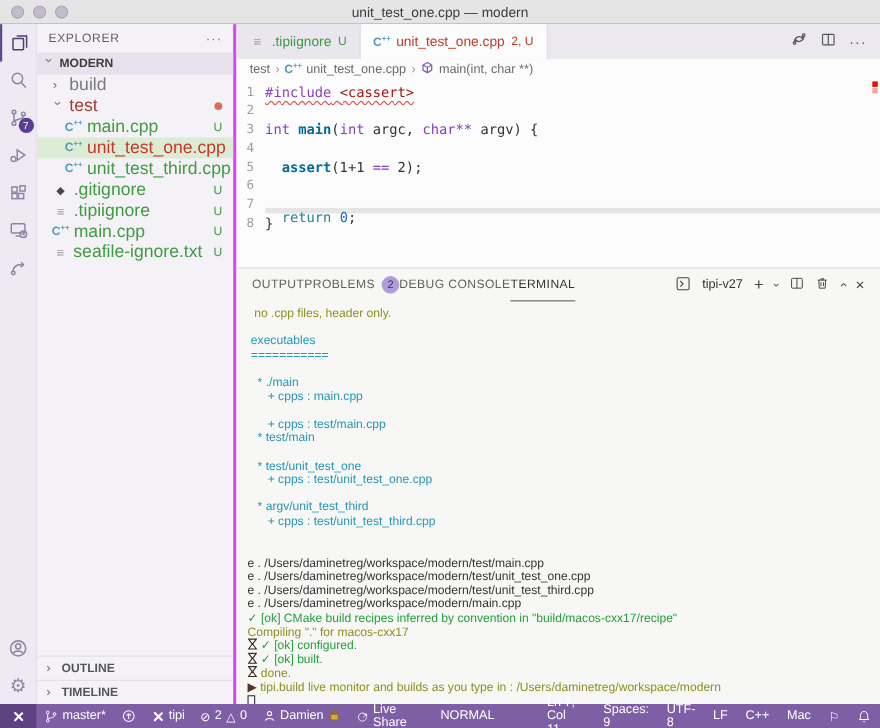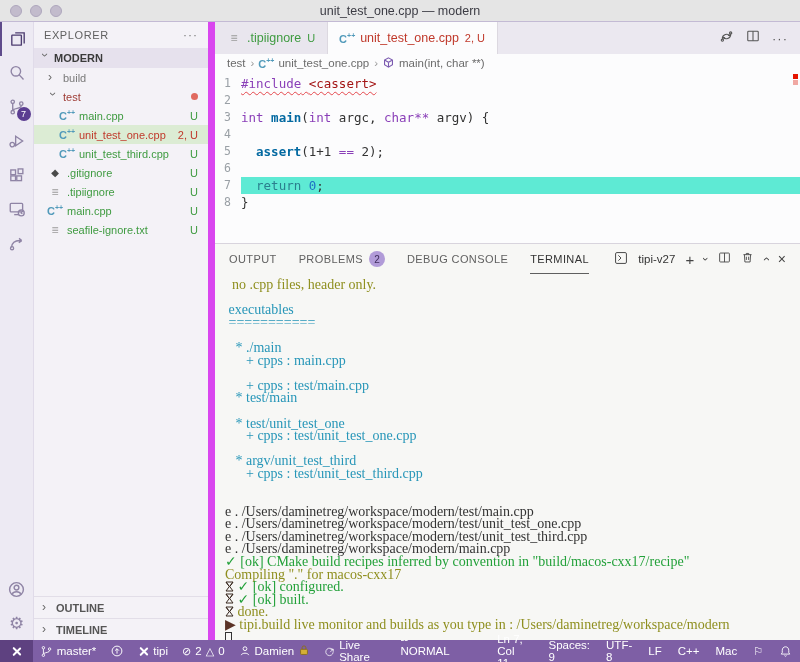--- a/index.html
+++ b/index.html
@@ -18,31 +18,31 @@
   
   .activitybar { width:34px; background:#edeaf3; border-right:1px solid #e0dbe9; display:flex; flex-direction:column; align-items:center; }
   .ab-item { width:34px; height:34px; display:flex; align-items:center; justify-content:center; position:relative; color:#8f84a5; }
   .ab-item.active { border-left:2px solid #5f4b8b; color:#4d3d70; }
   .ab-item svg { stroke:currentColor; fill:none; stroke-width:1.2; }
   .ab-badge { position:absolute; right:3px; bottom:3px; min-width:14px; height:14px; border-radius:8px; background:#5b3d91; color:#fff; font-size:9px; display:flex; align-items:center; justify-content:center; }
   .ab-spacer { flex:1; }
   .gear-glyph { font-size:17px; line-height:1; }
 
   
-  .sidebar { width:181px; background:#f4f2f7; border-right:7px solid #d946ef; display:flex; flex-direction:column; font-size:12px; color:#3a3a3a; }
+  .sidebar { width:181px; background:#f4f2f7; border-right:3px solid #d946ef; display:flex; flex-direction:column; font-size:12px; color:#3a3a3a; }
   .sb-header { height:26px; display:flex; align-items:center; padding:0 10px; }
   .sb-header .hdr { font-size:11px; letter-spacing:0.6px; color:#616161; }
   .sb-header .more { margin-left:auto; color:#777; letter-spacing:1px; font-size:12px; }
   .sb-root { height:20px; display:flex; align-items:center; background:#e6e1ed; font-weight:bold; font-size:11px; padding-left:6px; gap:4px; }
   .chev { display:inline-block; width:10px; color:#6a6a6a; font-weight:normal; font-size:12px; transform:translateY(-1px); }
   .chev.open { transform:rotate(90deg); }
   .tree { }
   .tree-row { height:19px; display:flex; align-items:center; gap:5px; padding-right:10px; white-space:nowrap; }
   .tree-row.selected { background:#dcecd4; }
-  .tree-row .lbl { font-size:11px; }
+  .tree-row .lbl { font-size:16px; }
   .tree-row .sp { flex:1; }
   .badge-txt { font-size:11px; }
   .c-green { color:#3f9b41; } .c-red { color:#c0392b; } .c-gray { color:#7a7a7a; } .c-folder-red { color:#9e3b34; }
   .err-dot { width:7px; height:7px; border-radius:50%; background:#e0695f; }
   .ficon { width:14px; display:inline-flex; justify-content:center; font-size:11px; }
   .cpp-glyph { color:#519aba; font-weight:bold; font-size:11px; }
   .cpp-plus { font-size:7px; vertical-align:super; }
   .git-glyph { color:#4a4a4a; font-size:10px; }
   .list-glyph { color:#9a9a9a; font-size:12px; }
   .sb-bottom { margin-top:auto; }
@@ -60,40 +60,40 @@
 
   .breadcrumbs { height:18px; background:#fcfcfd; display:flex; align-items:center; gap:5px; padding-left:12px; font-size:11.5px; color:#6b6b6b; }
   .bc-sep { color:#9a9a9a; }
   .cube svg { stroke:#7b5ab0; fill:none; stroke-width:1; }
 
   
   .code-area { height:171px; background:#fcfcfd; position:relative; font-family:"DejaVu Sans Mono", monospace; padding-top:3px; }
   .code-line { display:flex; height:17px; line-height:17px; font-size:12.5px; }
   .code-line .ln { width:16px; text-align:right; color:#9aa0a6; font-size:11.5px; margin-right:10px; flex:none; }
   .code-line .toks { flex:1; white-space:pre; color:#333; }
-  .code-line .toks.hl { background:#5eead4; }
+  .code-line .toks.hl { background:#e5e5e5;margin-top:12px; }
   .squiggle { text-decoration:underline; text-decoration-style:wavy; text-decoration-color:#e5484d; text-decoration-thickness:1px; text-underline-offset:3px; }
   .c-kw { color:#8a3fb8; } .c-fn { color:#0369a1; font-weight:bold; } .c-str { color:#a31515; }
   .c-op { color:#8a3fb8; } .c-num { color:#1f6fc4; } .c-ret { color:#2b7f8e; } .c-pl { color:#333; }
   .ruler-mark { position:absolute; right:2px; width:5px; height:5px; }
 
   
   .panel { flex:1; border-top:1px solid #d8d4dd; background:#f7f7f5; display:flex; flex-direction:column; min-height:0; }
-  .panel-tabs { height:30px; display:flex; align-items:center; gap:22px; padding:0 14px; font-size:11px; color:#616161; }
+  .panel-tabs { height:30px; display:flex; align-items:center; padding:0 14px; font-size:11px; color:#616161; }
   .ptab { height:100%; display:flex; align-items:center; gap:6px; letter-spacing:0.4px; }
   .ptab.active { color:#333; border-bottom:1.5px solid #5f5f5f; }
   .pbadge { width:16px; height:16px; border-radius:50%; background:#b19bd8; color:#3f2d5c; font-size:10px; display:flex; align-items:center; justify-content:center; letter-spacing:0; }
   .panel-actions { margin-left:auto; display:flex; align-items:center; gap:10px; color:#444; font-size:12px; }
   .panel-actions svg { stroke:#444; fill:none; stroke-width:1.1; }
   .term-name { font-size:11.5px; color:#333; }
   .pa-glyph { font-size:12px; color:#444; }
   .chev-d { display:inline-block; transform:rotate(90deg); font-size:11px; }
   .chev-u { display:inline-block; transform:rotate(-90deg); font-size:12px; }
 
-  .terminal { flex:1; padding:5px 0 0 10px; font-family:Liberation Serif, serif; font-size:14px; overflow:hidden; }
+  .terminal { flex:1; padding:5px 0 0 10px; font-family:Liberation Sans, sans-serif; font-size:11px; overflow:hidden; }
   .term-line { height:12.6px; line-height:12.6px; white-space:pre; display:flex; align-items:center; }
   .term-line span { white-space:pre; }
   .t-olive { color:#8f8f1f; } .t-cyan { color:#2796b8; } .t-green { color:#23a13a; } .t-def { color:#333; } .t-dark { color:#5b3326; }
   .block-cursor { display:inline-block; width:7px; height:11px; border:1px solid #333; }
   .hg svg { stroke:#3a2a20; fill:none; stroke-width:1; }
 
   
   .statusbar { position:absolute; left:0; right:0; bottom:0; height:22px; background:#7e5fa5; color:#fff; display:flex; align-items:center; font-size:11.5px; }
   .sb-item { display:flex; align-items:center; gap:4px; padding:0 7px; height:100%; }
   .sb-item svg { stroke:#fff; fill:none; stroke-width:1.1; }

